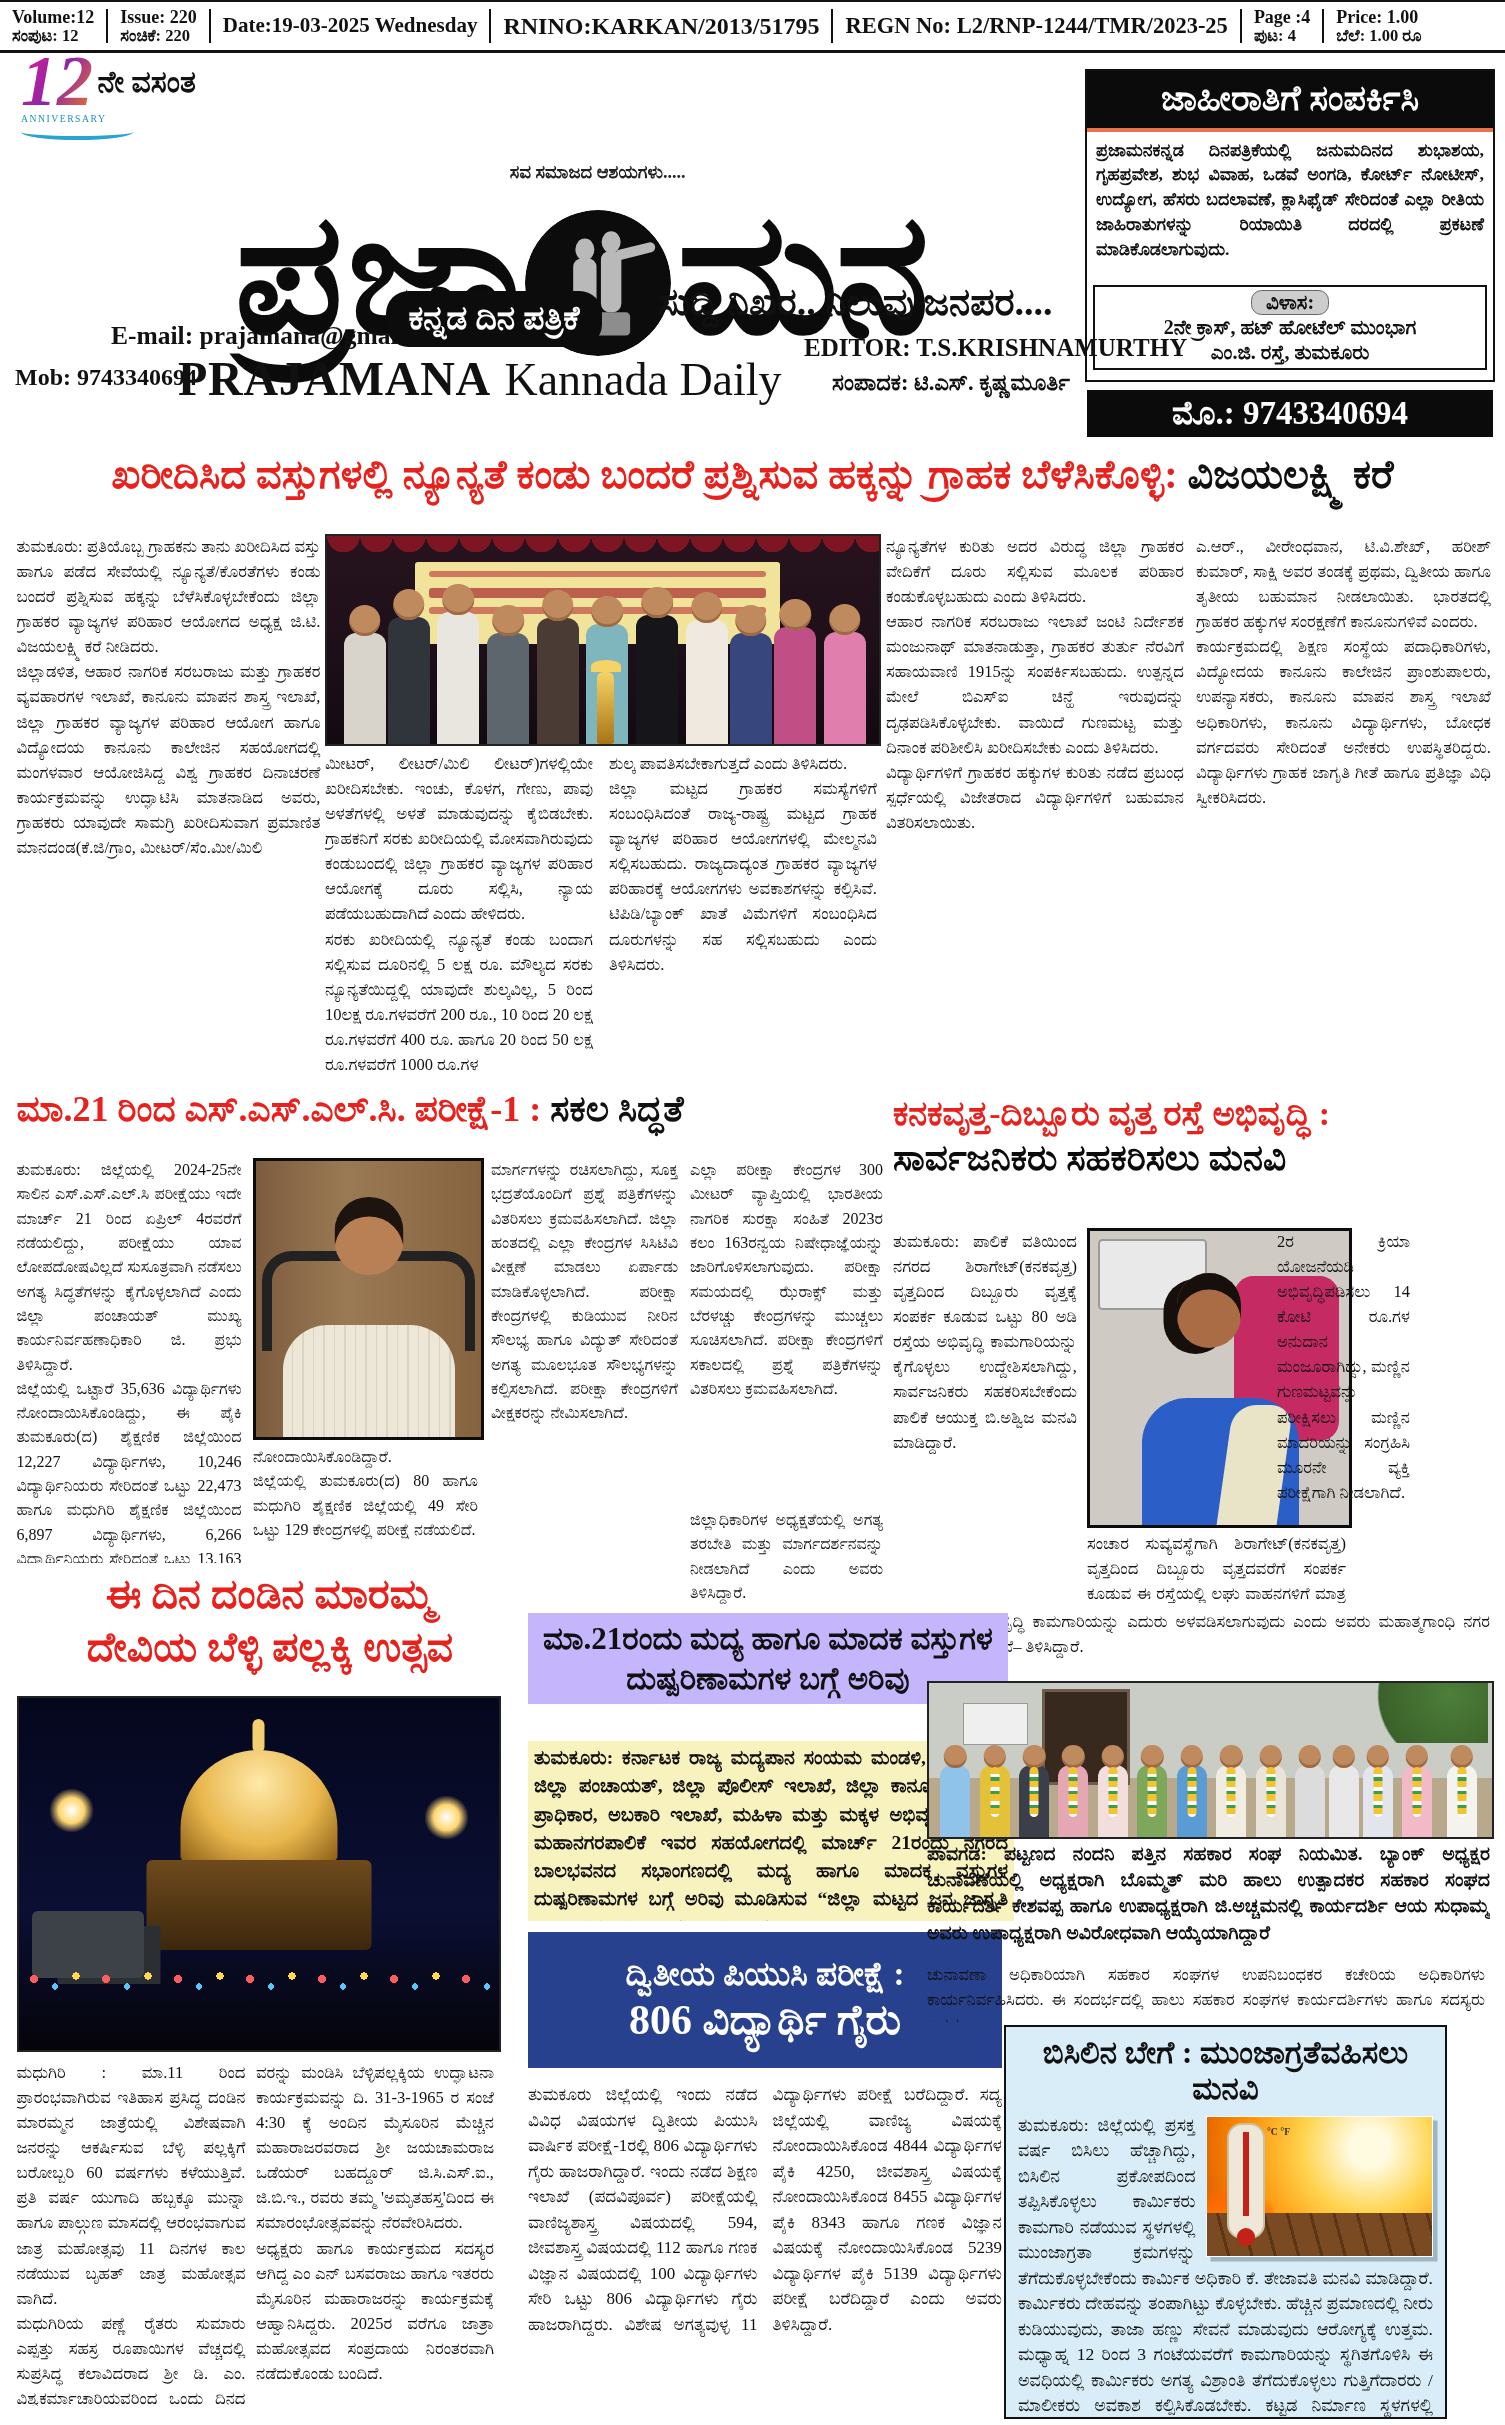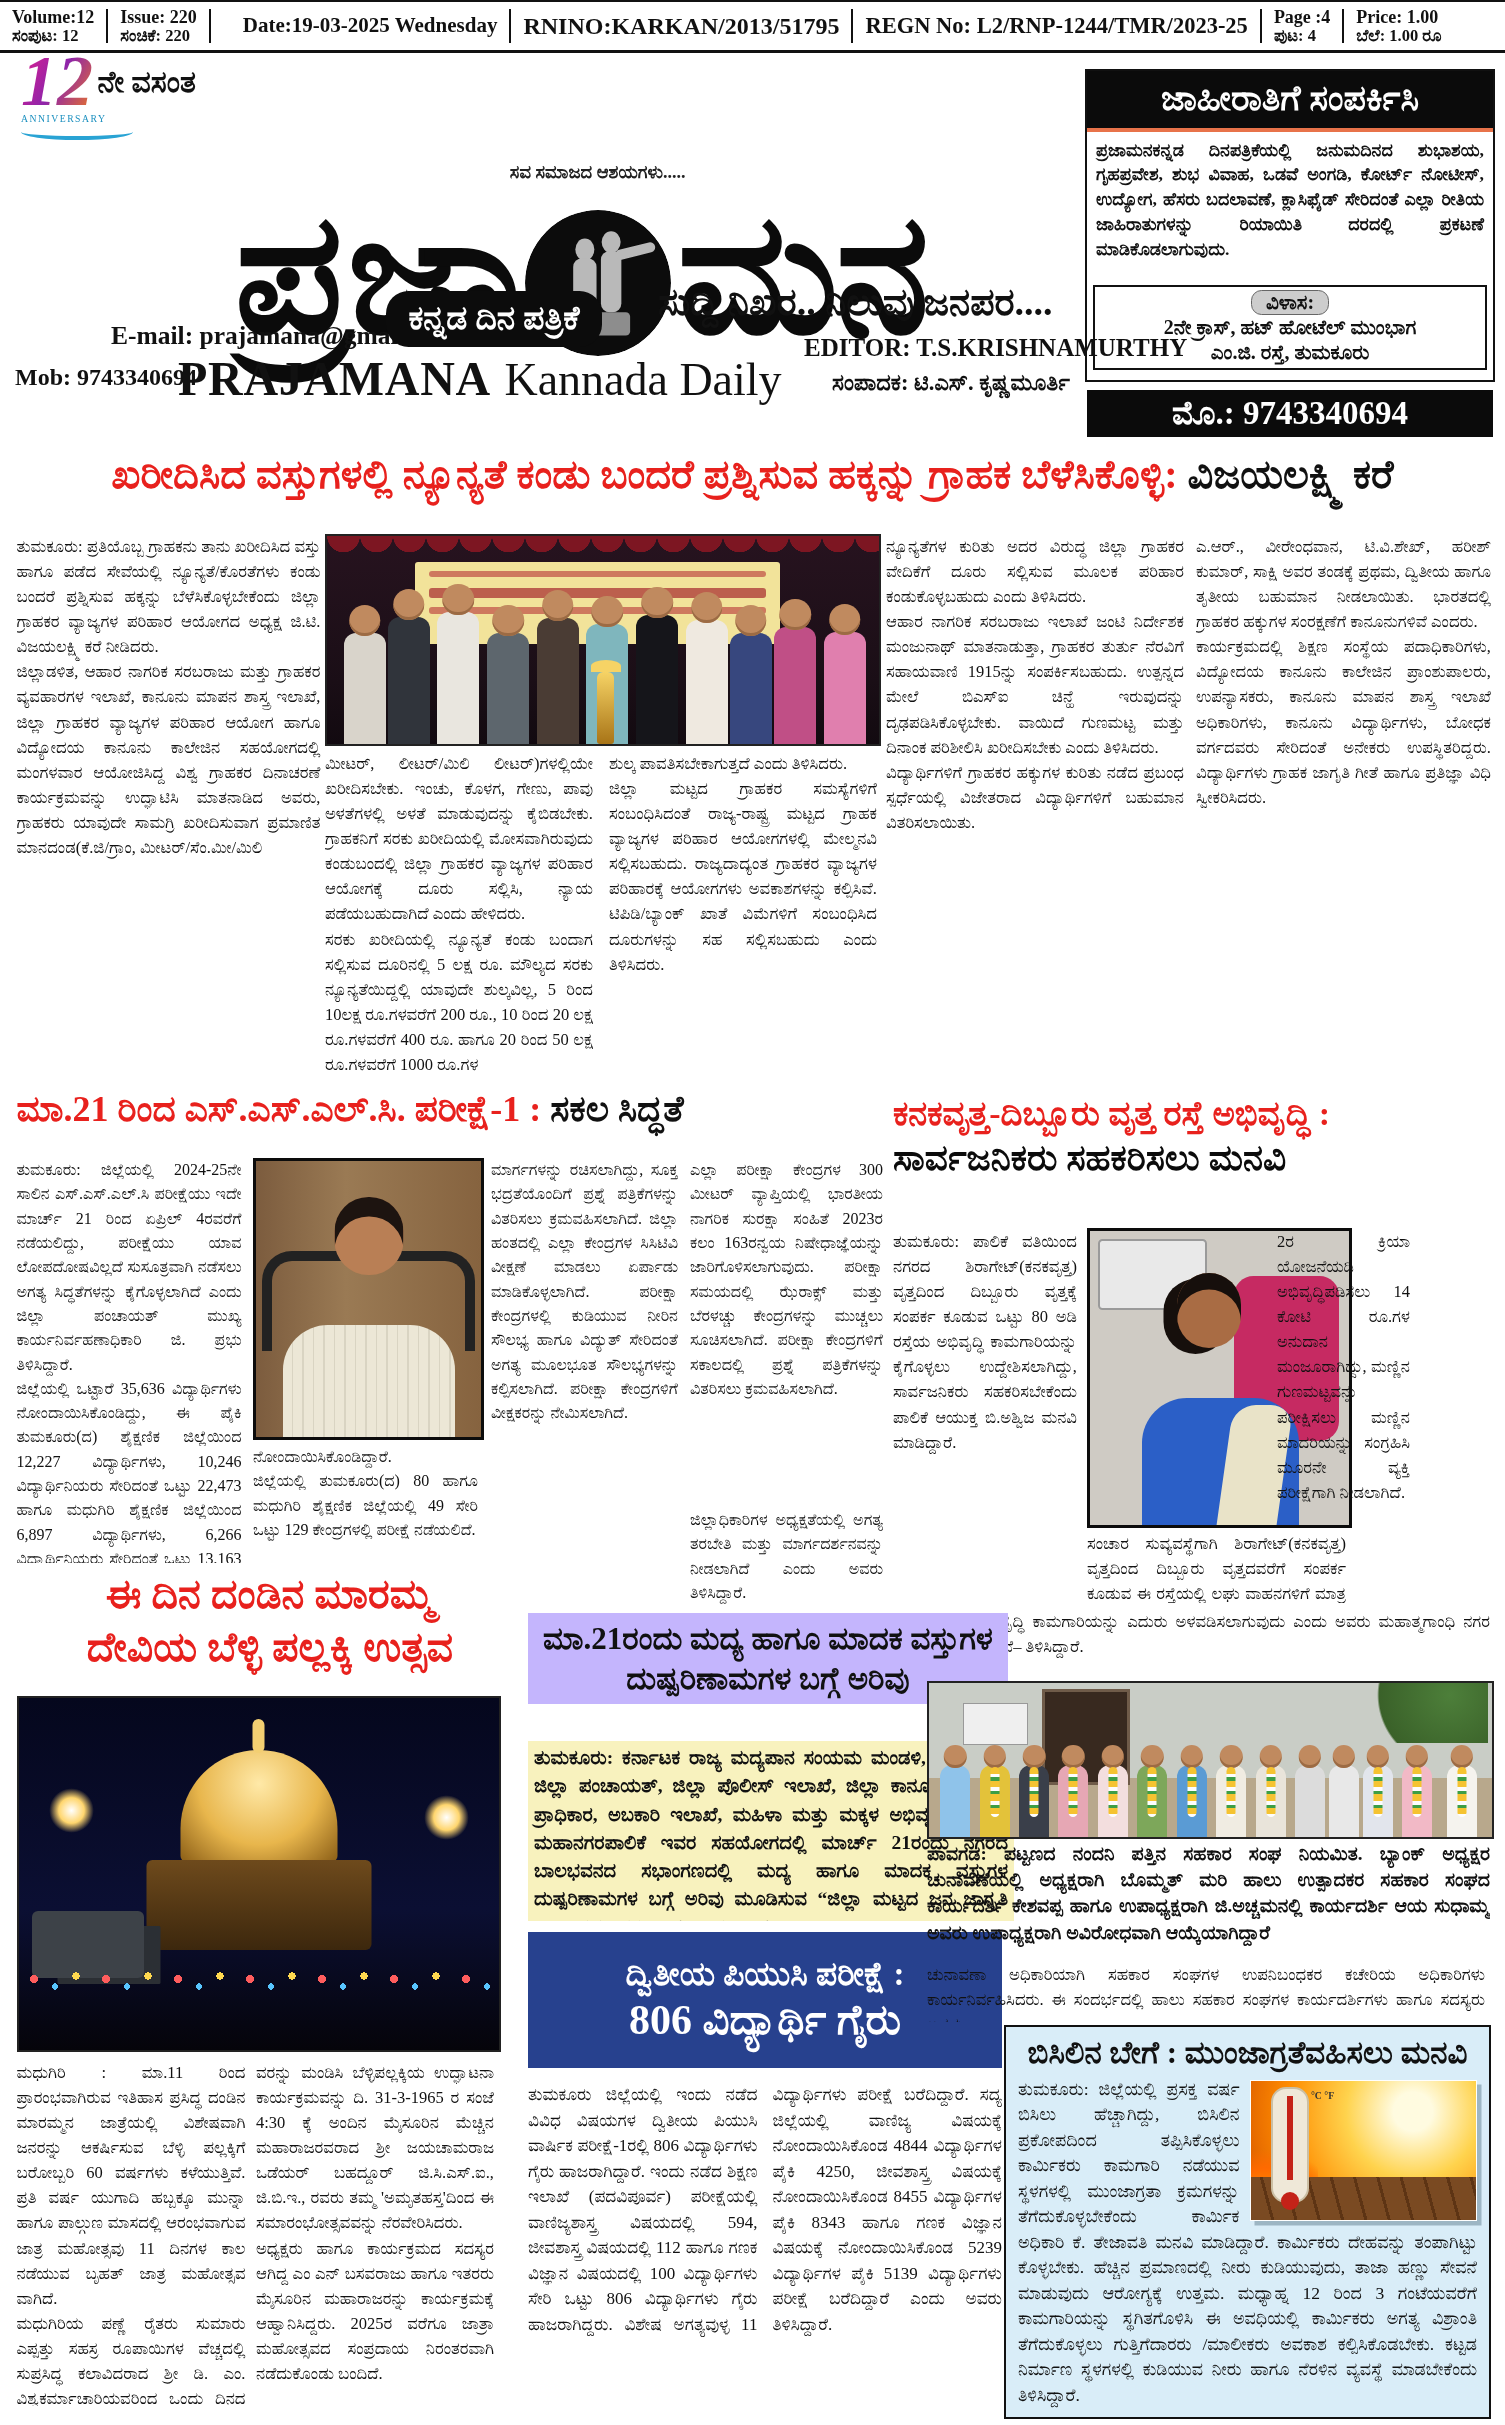--- a/index.html
+++ b/index.html
@@ -122,21 +122,21 @@
 
   
   .yellow-head{left:528px;top:1613px;width:474px;background:#c4b5fd;font-size:31px;font-weight:bold;text-align:center;line-height:1.28;padding:6px 3px;}
   .yellow-lead{left:528px;top:1741px;width:474px;background:#f8f2be;font-size:19.5px;font-weight:bold;line-height:1.45;text-align:justify;padding:3px 6px;height:174px;overflow:hidden;}
   .blue-box{left:528px;top:1932px;width:474px;height:136px;background:#27418e;color:#fff;text-align:center;
       display:flex;flex-direction:column;justify-content:center;gap:1.5px;}
   .blue-box .l1{font-size:33px;font-weight:bold;}
   .blue-box .l2{font-size:42px;font-weight:bold;}
   .puc-body{left:528px;top:2082px;width:474px;height:333px;font-size:17px;line-height:1.5;text-align:justify;column-count:2;column-gap:15px;white-space:pre-line;overflow:hidden;}
 
-  .heat-box{left:1004px;top:2025px;width:487px;height:394px;background:#d9edf8;border:2.2px solid #111;padding:7.5px 12px;box-sizing:border-box;overflow:hidden;}
+  .heat-box{left:1004px;top:2025px;width:443px;height:394px;background:#d9edf8;border:2.2px solid #111;padding:7.5px 12px;box-sizing:border-box;overflow:hidden;}
   .heat-title{font-size:31px;font-weight:bold;text-align:center;margin-bottom:6px;}
   .heat-body{font-size:17.6px;line-height:1.45;text-align:justify;white-space:pre-line;}
   .thermo-scale{position:absolute;left:60px;top:9px;font-size:9.7px;font-weight:bold;color:#333;}
 
   .caption{font-size:19px;font-weight:bold;line-height:1.38;text-align:justify;white-space:pre-line;overflow:hidden;}
 </style>
 </head>
 <body>
 
 <div class="page">
@@ -194,21 +194,21 @@
     <div class="info-cell two">
       <span>Volume:12</span>
       <span class="kn">ಸಂಪುಟ: 12</span>
     </div>
     <div class="sep"></div>
     <div class="info-cell two">
       <span>Issue: 220</span>
       <span class="kn">ಸಂಚಿಕೆ: 220</span>
     </div>
     <div class="sep"></div>
-    <div class="info-cell" style="font-size:21px;margin-left:20px;">Date:19-03-2025 Wednesday</div>
+    <div class="info-cell" style="font-size:21px;">Date:19-03-2025 Wednesday</div>
     <div class="sep"></div>
     <div class="info-cell" style="font-size:24px;">RNINO:KARKAN/2013/51795</div>
     <div class="sep"></div>
     <div class="info-cell" style="font-size:22.5px;">REGN No: L2/RNP-1244/TMR/2023-25</div>
     <div class="sep"></div>
     <div class="info-cell two">
       <span>Page :4</span>
       <span class="kn">ಪುಟ: 4</span>
     </div>
     <div class="sep"></div>

